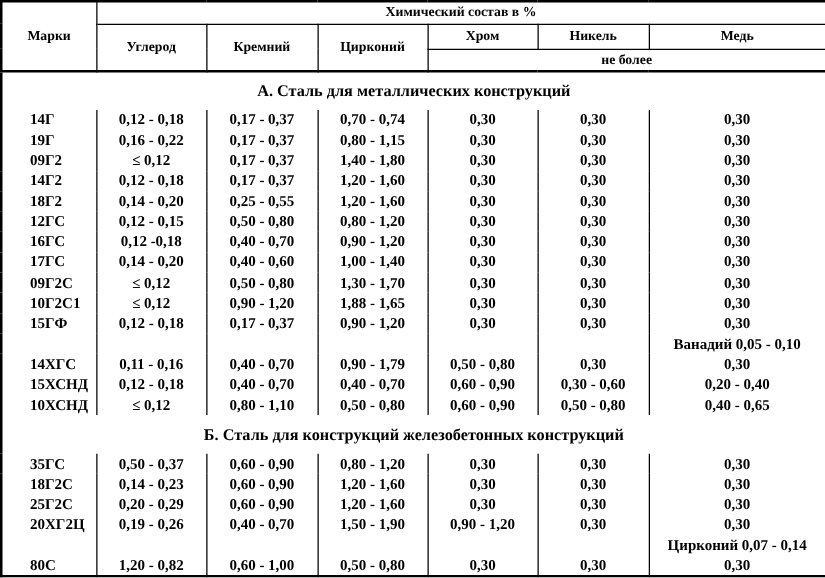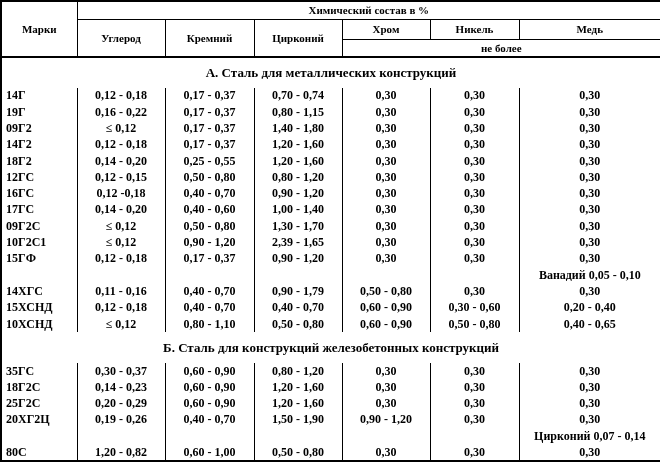--- a/index.html
+++ b/index.html
@@ -59,21 +59,21 @@
   }
   tbody tr.data-row{height:16px;}
   tbody tr.section-row{height:30px;}
   tbody tr.section-row td{
     border:none;
     font-size:13px;
     text-align:center;
   }
   tbody td.cell-grade{
     text-align:left;
-    padding-left:4px;
+    padding-left:22px;
   }
 </style>
 </head>
 <body>
 
 <table>
   <colgroup>
     <col class="c-grade">
     <col class="c-carbon">
     <col class="c-silicon">
@@ -181,21 +181,21 @@
         <td class="cell-silicon">0,50 - 0,80</td>
         <td class="cell-manganese">1,30 - 1,70</td>
         <td class="cell-chromium">0,30</td>
         <td class="cell-nickel">0,30</td>
         <td class="cell-copper">0,30</td>
       </tr>
       <tr class="data-row">
         <td class="cell-grade">10Г2С1</td>
         <td class="cell-carbon">≤ 0,12</td>
         <td class="cell-silicon">0,90 - 1,20</td>
-        <td class="cell-manganese">2,39 - 1,65</td>
+        <td class="cell-manganese">1,88 - 1,65</td>
         <td class="cell-chromium">0,30</td>
         <td class="cell-nickel">0,30</td>
         <td class="cell-copper">0,30</td>
       </tr>
       <tr class="data-row">
         <td class="cell-grade">15ГФ</td>
         <td class="cell-carbon">0,12 - 0,18</td>
         <td class="cell-silicon">0,17 - 0,37</td>
         <td class="cell-manganese">0,90 - 1,20</td>
         <td class="cell-chromium">0,30</td>
@@ -236,21 +236,21 @@
         <td class="cell-manganese">0,50 - 0,80</td>
         <td class="cell-chromium">0,60 - 0,90</td>
         <td class="cell-nickel">0,50 - 0,80</td>
         <td class="cell-copper">0,40 - 0,65</td>
       </tr>
       <tr class="section-row">
         <td colspan="7">Б. Сталь для конструкций железобетонных конструкций</td>
       </tr>
       <tr class="data-row">
         <td class="cell-grade">35ГС</td>
-        <td class="cell-carbon">0,30 - 0,37</td>
+        <td class="cell-carbon">0,50 - 0,37</td>
         <td class="cell-silicon">0,60 - 0,90</td>
         <td class="cell-manganese">0,80 - 1,20</td>
         <td class="cell-chromium">0,30</td>
         <td class="cell-nickel">0,30</td>
         <td class="cell-copper">0,30</td>
       </tr>
       <tr class="data-row">
         <td class="cell-grade">18Г2С</td>
         <td class="cell-carbon">0,14 - 0,23</td>
         <td class="cell-silicon">0,60 - 0,90</td>

